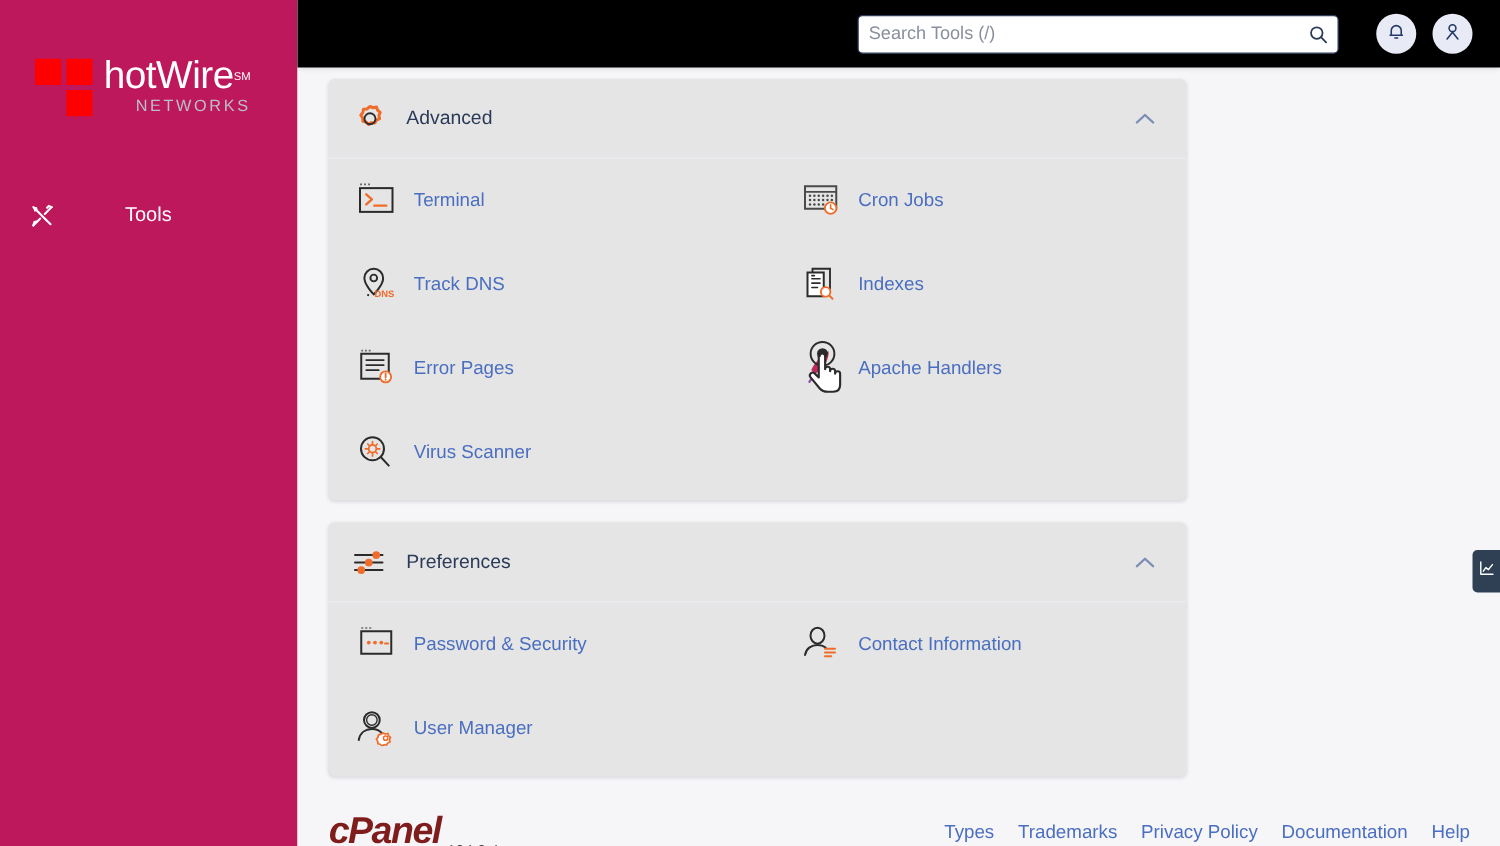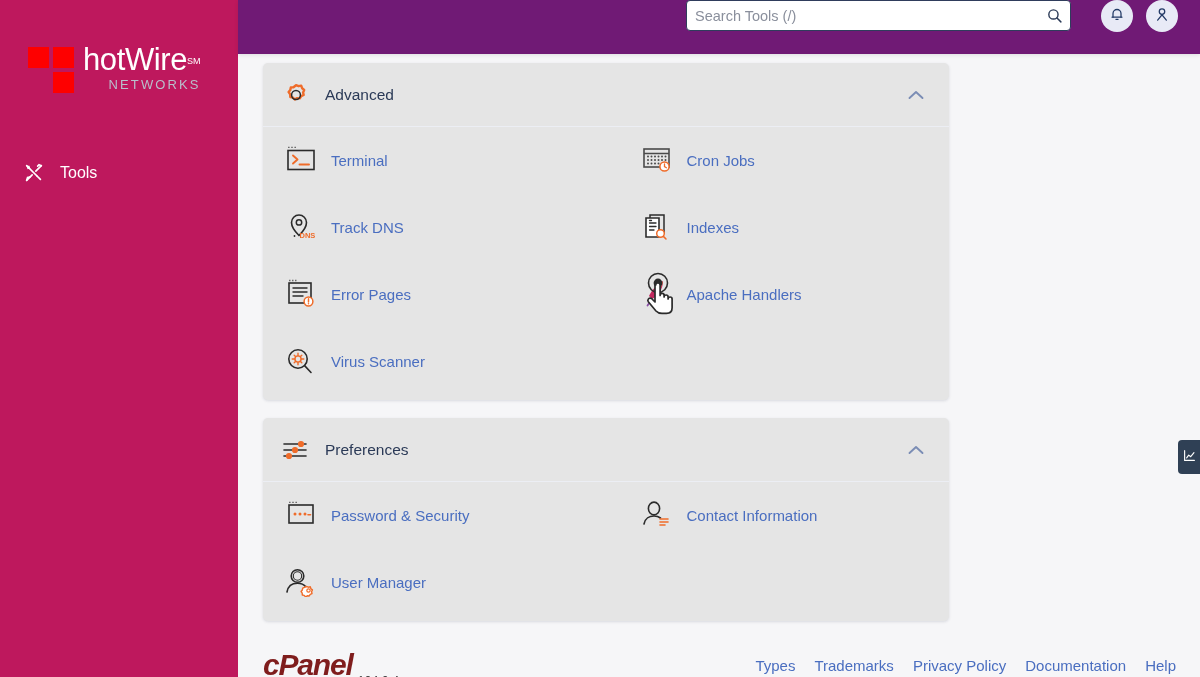--- a/index.html
+++ b/index.html
@@ -68,20 +68,21 @@
     margin-top: 3px;
     text-align: right;
   }
 
   .nav { margin-top: 59px; }
   .nav-item {
     display: flex;
     align-items: center;
     padding: 9px 0 9px 22px;
     cursor: pointer;
+    gap: 40px;
   }
   .nav-icon {
     width: 24px; height: 24px;
     flex: 0 0 24px;
     display: flex; align-items: center; justify-content: center;
   }
   .nav-label {
     margin-left: 14px;
     color: #ffffff;
     font-size: 16px;
@@ -93,24 +94,24 @@
     height: 677px;
     background: #f6f6f8;
     position: relative;
     display: flex;
     flex-direction: column;
   }
 
   .topbar {
     height: 54px;
     flex: 0 0 54px;
-    background: #701a75;
+    background: #000000;
     box-shadow: 0 1px 4px rgba(0,0,0,0.10);
     display: flex;
-    align-items: flex-start;
+    align-items: center;
     justify-content: flex-end;
     padding-right: 22px;
     position: relative;
     z-index: 5;
   }
 
   .search-wrap {
     position: relative;
     width: 385px;
     height: 31px;

